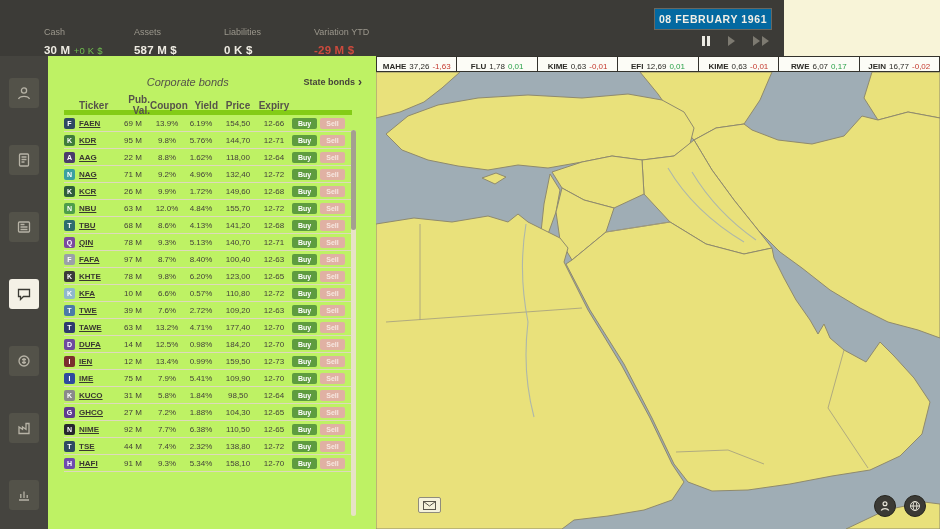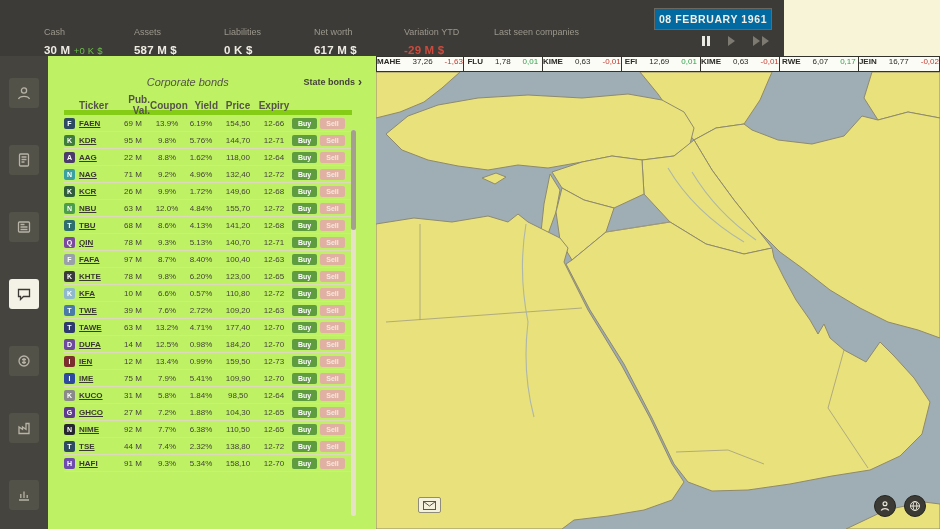--- a/index.html
+++ b/index.html
@@ -50,21 +50,21 @@
   .c5{width:32px}
   .buy,.sell{width:25px;height:11px;border:0;border-radius:2px;font-size:7px;font-weight:bold;line-height:11px;cursor:pointer;padding:0}
   .buy{background:#5e9c3f;color:#fff;margin-left:2px}
   .sell{background:#e0b1a3;color:#f7e8e1;margin-left:3px}
   .vscroll{position:absolute;right:20px;top:74px;width:5px;height:386px;background:#e7e2c6;border-radius:3px}
   .vthumb{width:5px;height:100px;background:#a49f90;border-radius:3px}
 
   
   .map-area{position:absolute;left:376px;top:56px;width:564px;height:473px}
   .ticker-tape{display:flex;height:16px;background:#33322c}
-  .tcell{flex:1;background:#fcfcf6;border:1px solid #33322c;margin-left:-1px;display:flex;align-items:flex-start;justify-content:center;gap:12px;font-size:8px;cursor:pointer}
+  .tcell{flex:1;background:#fcfcf6;border:1px solid #33322c;margin-left:-1px;display:flex;align-items:flex-end;justify-content:center;gap:3px;font-size:8px;cursor:pointer}
   .tcell:first-child{margin-left:0}
   .tsym{font-weight:bold;color:#2c2b26}
   .tprice{color:#2c2b26}
   .tchg.down{color:#c4392e}
   .tchg.up{color:#2ba24a}
   .map{position:relative;width:564px;height:457px;background:#9fadb5;overflow:hidden}
   .map svg{display:block}
   .map-mail{position:absolute;left:42px;bottom:16px;width:23px;height:16px;background:rgba(246,244,232,.88);border:1px solid #8f8c7c;border-radius:2px;display:flex;align-items:center;justify-content:center;cursor:pointer;padding:0}
   .map-fabs{position:absolute;right:14px;bottom:12px;display:flex;gap:8px}
   .fab{width:22px;height:22px;border-radius:50%;background:#3b3a35;border:1px solid #26251f;color:#e9e6da;display:flex;align-items:center;justify-content:center;cursor:pointer;padding:0}
@@ -82,29 +82,22 @@
       </div>
       <div class="stat">
         <div class="slabel">Assets</div>
         <div class="svalue ul">587 M $</div>
       </div>
       <div class="stat">
         <div class="slabel">Liabilities</div>
         <div class="svalue">0 K $</div>
       </div>
       <div class="stat">
-        <div class="slabel">Net worth</div>
-        <div class="svalue">617 M $</div>
-      </div>
-      <div class="stat">
         <div class="slabel">Variation YTD</div>
         <div class="svalue neg">-29 M $</div>
-      </div>
-      <div class="stat wide">
-        <div class="slabel">Last seen companies</div>
       </div>
     </div>
     <div class="time-panel">
       <div class="date-box">08 FEBRUARY 1961</div>
       <div class="time-controls">
         <button class="tc">
             <span class="pbar"></span>
             <span class="pbar"></span>
           </button>
         <button class="tc">

